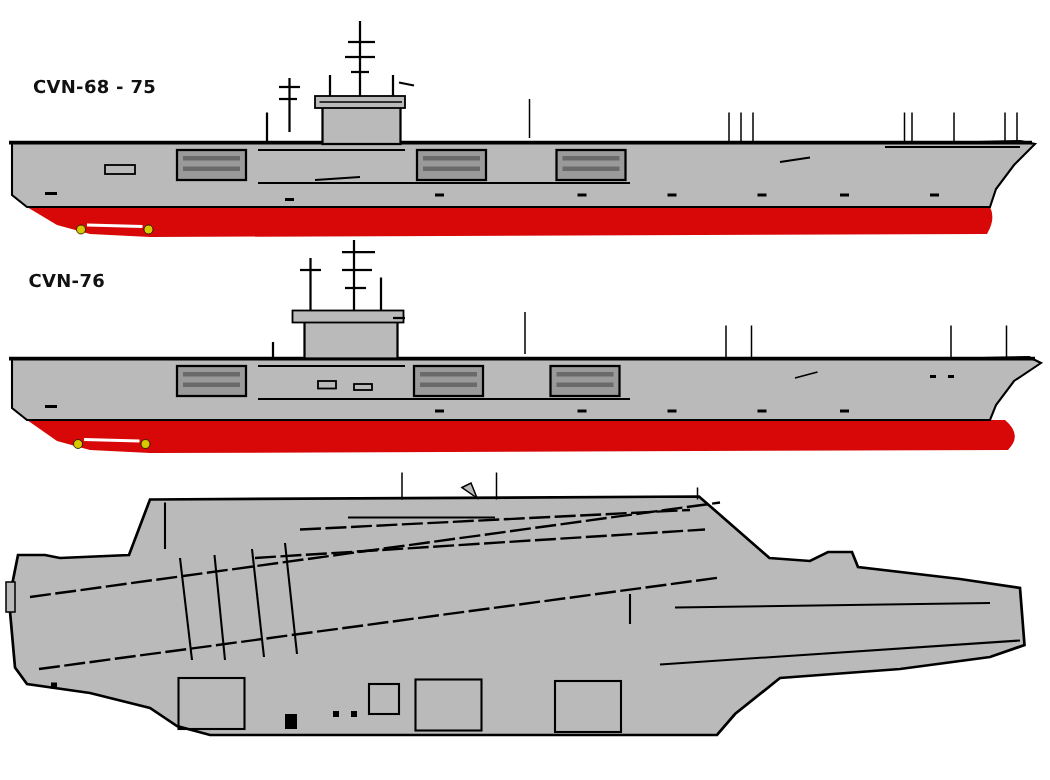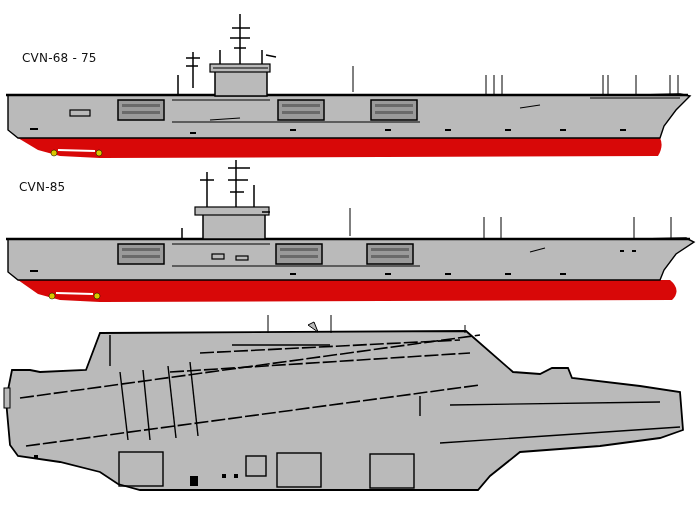--- a/index.html
+++ b/index.html
@@ -1,29 +1,29 @@
 <!DOCTYPE html>
 <html><head>
   <meta charset="utf-8">
   <style>
     html, body { margin: 0; padding: 0; background: #ffffff; }
     body { width: 700px; height: 520px; position: relative; overflow: hidden; font-family: "Liberation Sans", sans-serif; }
     .label {
-      position: absolute; font-family: "DejaVu Sans", sans-serif; font-weight: normal;
+      position: absolute; font-family: "DejaVu Sans", sans-serif; font-weight: bold;
       font-size: 12px; color: #111111; letter-spacing: 0.2px;
     }
     #label-a { left: 22px; top: 51px; }
     #label-b { left: 19px; top: 180px; }
     svg { position: absolute; left: 0; top: 0; }
   </style>
 </head>
 <body>
 
 <div class="label" id="label-a">CVN-68 - 75</div>
-<div class="label" id="label-b">CVN-85</div>
+<div class="label" id="label-b">CVN-76</div>
 
 <svg width="700" height="520" viewBox="0 0 700 520" xmlns="http://www.w3.org/2000/svg">
 
   <g>
 
     <path d="M18,138 L660,138 Q664,146 658,156 L100,158 L60,156 L38,150 Z" fill="#d80808"></path>
 
     <path d="M8,95 L640,95 L680,94 L690,96 L676,110 L664,126 L660,138 L18,138 L8,130 Z" fill="#bababa" stroke="#000" stroke-width="1.4"></path>
     <line x1="6" y1="95" x2="688" y2="95" stroke="#000" stroke-width="2.5"></line>
 

